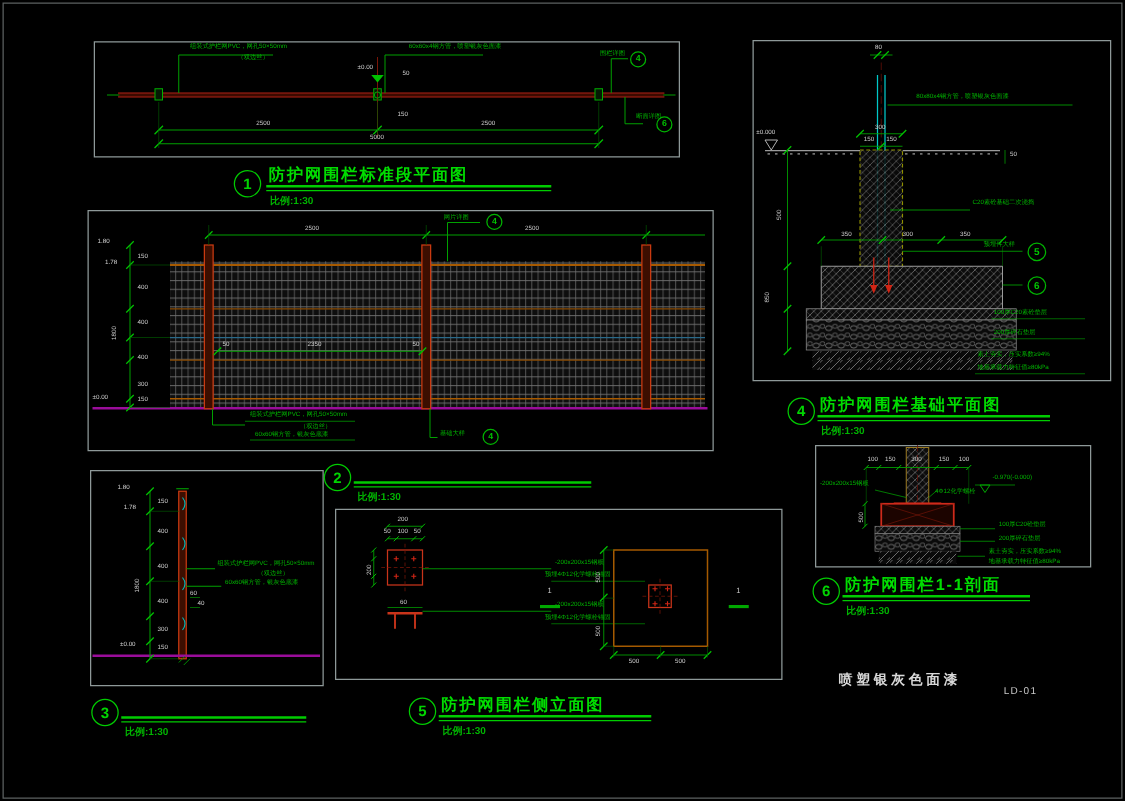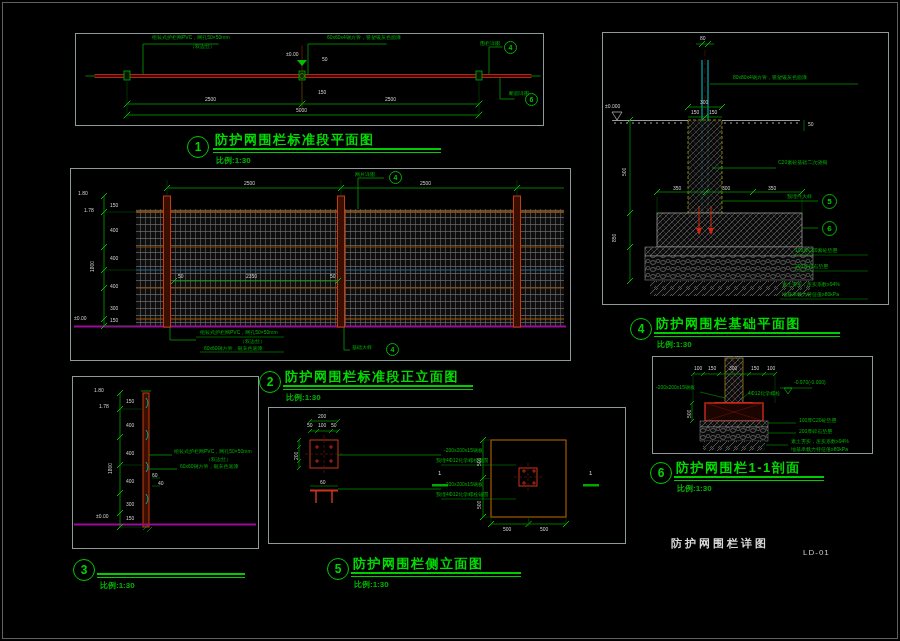--- a/index.html
+++ b/index.html
@@ -265,21 +265,20 @@
 <div class="t t5 tw" style="left:74px;top:316px">±0.00</div>
 <div class="t t5 tw" style="left:178px;top:274px">50</div>
 <div class="t t5 tw" style="left:330px;top:274px">50</div>
 <div class="t t5 tw" style="left:246px;top:274px">2350</div>
 <div class="t t5" style="left:200px;top:330px">组装式护栏网PVC，网孔50×50mm</div>
 <div class="t t5" style="left:240px;top:339px">（双边丝）</div>
 <div class="t t5" style="left:204px;top:346px">60x60钢方管，银灰色底漆</div>
 <div class="t t5" style="left:352px;top:345px">基础大样</div>
 <div class="cc" style="left:386px;top:343px">4</div>
 <div class="numc" style="left:259px;top:371px">2</div>
-<div class="title" style="left:285px;top:368px">防护网围栏标准段正立面图</div>
 <div class="tl" style="left:283px;top:385px;width:190px"></div>
 <div class="scale" style="left:286px;top:392px">比例:1:30</div>
 
 <div class="t t5 tw" style="left:94px;top:388px">1.80</div>
 <div class="t t5 tw" style="left:99px;top:404px">1.78</div>
 <div class="t t5 tw" style="left:126px;top:399px">150</div>
 <div class="t t5 tw" style="left:126px;top:423px">400</div>
 <div class="t t5 tw" style="left:126px;top:451px">400</div>
 <div class="t t5 tw" style="left:126px;top:479px">400</div>
 <div class="t t5 tw" style="left:126px;top:502px">300</div>
@@ -352,16 +351,16 @@
 <div class="t t5 tw rot" style="left:687px;top:418px">500</div>
 <div class="t t5" style="left:799px;top:418px">100厚C20砼垫层</div>
 <div class="t t5" style="left:799px;top:429px">200厚碎石垫层</div>
 <div class="t t5" style="left:791px;top:439px">素土夯实，压实系数≥94%</div>
 <div class="t t5" style="left:791px;top:447px">地基承载力特征值≥80kPa</div>
 <div class="numc" style="left:650px;top:462px">6</div>
 <div class="title" style="left:676px;top:459px">防护网围栏1-1剖面</div>
 <div class="tl" style="left:674px;top:476px;width:150px"></div>
 <div class="scale" style="left:677px;top:483px">比例:1:30</div>
 
-<div class="foot" style="left:671px;top:536px">防护网围栏详图</div>
+<div class="foot" style="left:671px;top:536px">喷塑银灰色面漆</div>
 <div class="sheet" style="left:803px;top:548px">LD-01</div>
 
 </div>
 
 </body></html>

